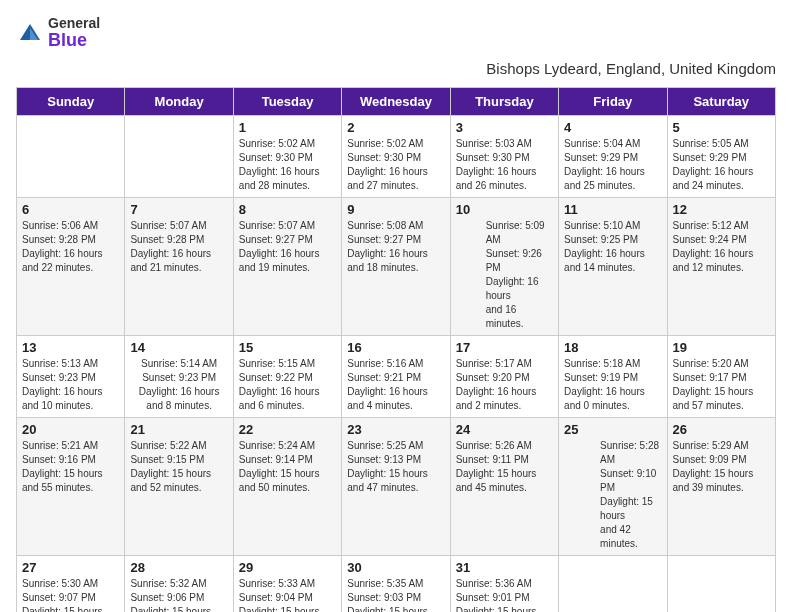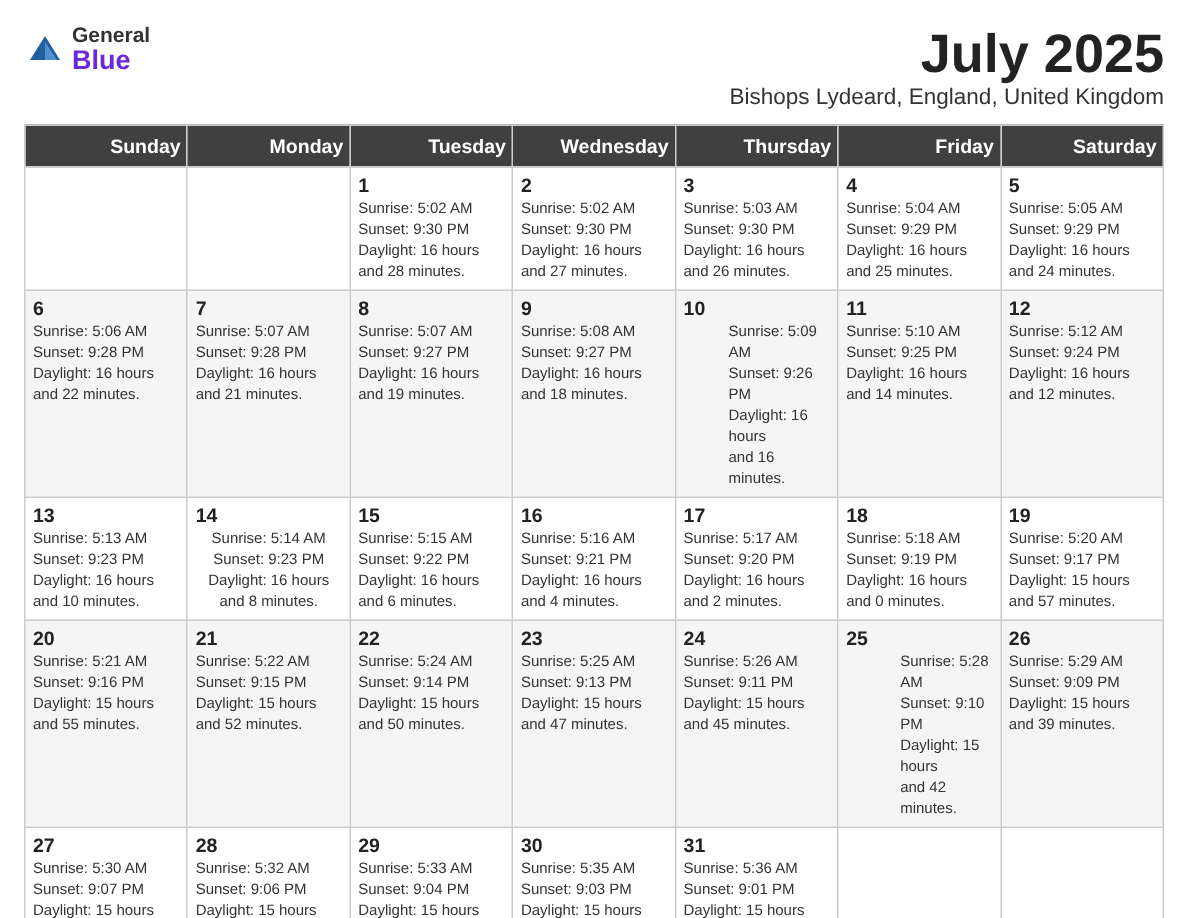--- a/index.html
+++ b/index.html
@@ -46,33 +46,34 @@
     .month-title {
       font-size: 36px;
       font-weight: bold;
       color: #222;
       line-height: 1.1;
     }
     .subtitle {
       font-size: 15px;
       color: #333;
       font-weight: normal;
+      margin-top: 44px;
     }
     .calendar {
       width: 100%;
       border-collapse: collapse;
       border: 1px solid #ccc;
     }
     .calendar th {
-      background: #404040;
+      background: #4c1d95;
       color: #fff;
       font-size: 13px;
       font-weight: bold;
       padding: 6px 4px;
-      text-align: right;
+      text-align: center;
       border: 1px solid #ccc;
     }
     .calendar td {
       border: 1px solid #ccc;
       vertical-align: top;
       padding: 4px 5px;
       width: 108px;
       min-height: 80px;
       background: #fff;
     }
@@ -103,21 +104,20 @@
     <svg class="logo-icon" viewBox="0 0 28 28">
       <polygon points="14,4 24,20 4,20" fill="#2060a0"></polygon>
       <polygon points="14,8 22,20 14,20" fill="#5090d0"></polygon>
     </svg>
     <div class="logo-text">
       <span class="logo-general">General</span>
       <span class="logo-blue">Blue</span>
     </div>
   </div>
   <div class="title-area">
-    <div class="month-title">July 2025</div>
     <div class="subtitle">Bishops Lydeard, England, United Kingdom</div>
   </div>
 </div>
 
 <table class="calendar">
   <thead>
     <tr>
     <th>Sunday</th>
         <th>Monday</th>
         <th>Tuesday</th>

